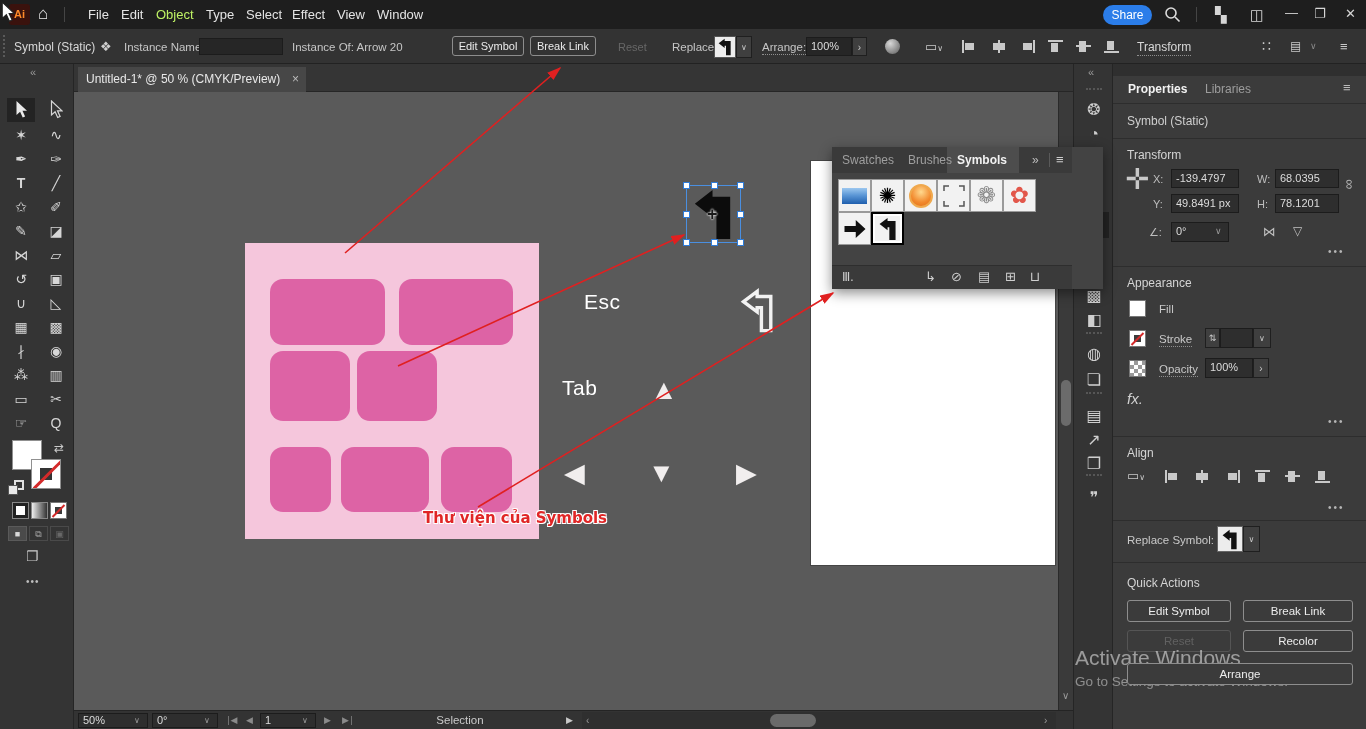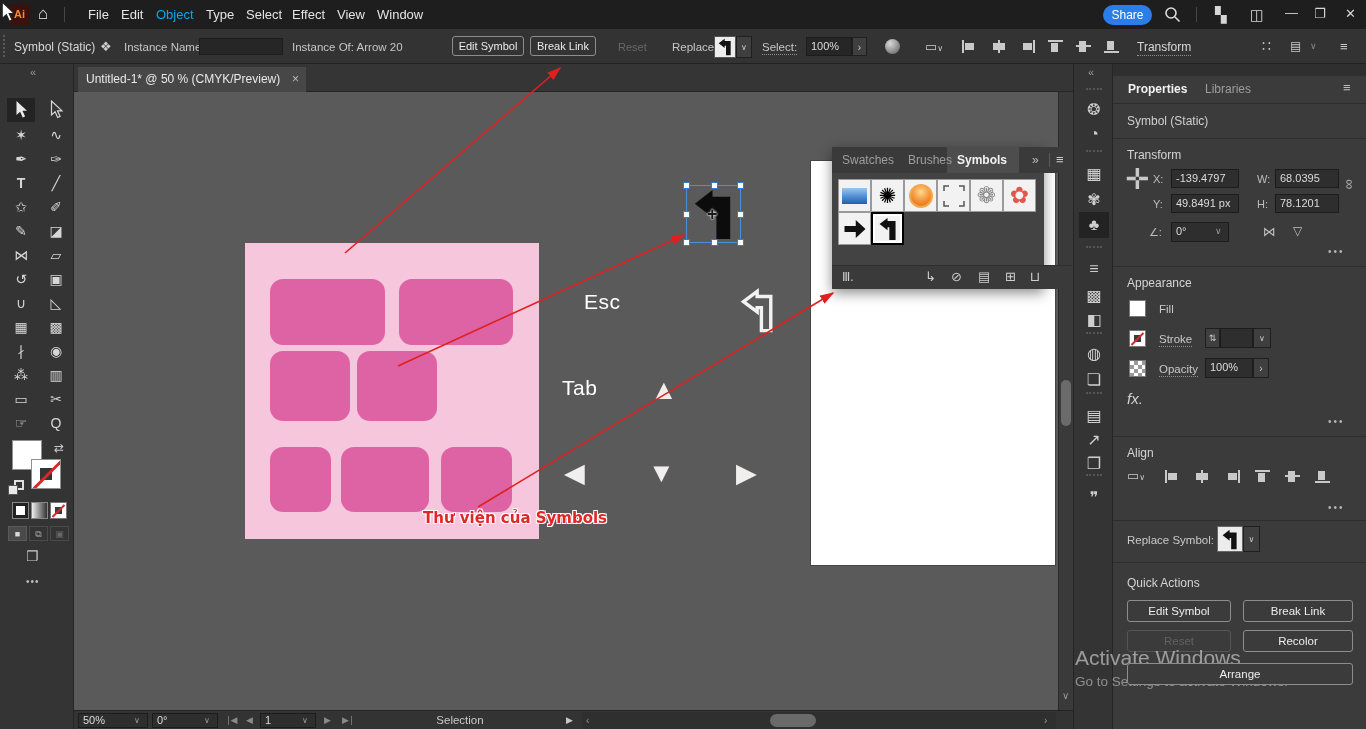--- a/index.html
+++ b/index.html
@@ -52,21 +52,21 @@
 </style>
 </head>
 <body>
 
 <div class="x" style="left:0;top:0;width:1366px;height:29px;background:#1e1e1e;">
   <div class="x" style="left:9px;top:4px;width:21px;height:21px;background:#3a120d;border-radius:3px;color:#ff8a2a;font-size:11px;font-weight:bold;text-align:center;line-height:21px;">Ai</div>
   <div class="t" style="left:38px;top:4px;color:#e8e8e8;font-size:17px;">⌂</div>
   <div class="x" style="left:64px;top:7px;width:1px;height:15px;background:#454545;"></div>
   <div class="t" style="left:88px;top:7px;color:#e4e4e4;font-size:13px;">File</div>
   <div class="t" style="left:121px;top:7px;color:#e4e4e4;font-size:13px;">Edit</div>
-  <div class="t" style="left:156px;top:7px;color:#0ea5e9;font-size:13px;">Object</div>
+  <div class="t" style="left:156px;top:7px;color:#bef264;font-size:13px;">Object</div>
   <div class="t" style="left:206px;top:7px;color:#e4e4e4;font-size:13px;">Type</div>
   <div class="t" style="left:246px;top:7px;color:#e4e4e4;font-size:13px;">Select</div>
   <div class="t" style="left:292px;top:7px;color:#e4e4e4;font-size:13px;">Effect</div>
   <div class="t" style="left:337px;top:7px;color:#e4e4e4;font-size:13px;">View</div>
   <div class="t" style="left:377px;top:7px;color:#e4e4e4;font-size:13px;">Window</div>
   <div class="t" style="left:436px;top:7px;color:#e4e4e4;font-size:13px;margin-top:28px;">Help</div>
   <div class="x" style="left:1103px;top:5px;width:49px;height:20px;background:#2b7de9;border-radius:10px;color:#fff;font-size:12px;text-align:center;line-height:20px;">Share</div>
   <svg class="x" style="left:1164px;top:6px;" width="17" height="17" viewBox="0 0 17 17">
       <circle cx="7" cy="7" r="5" fill="none" stroke="#dcdcdc" stroke-width="1.6"></circle>
       <line x1="11" y1="11" x2="15.5" y2="15.5" stroke="#dcdcdc" stroke-width="1.6"></line>
@@ -89,21 +89,21 @@
   <div class="btn" style="left:452px;top:7px;width:72px;height:20px;line-height:18px;">Edit Symbol</div>
   <div class="btn" style="left:530px;top:7px;width:66px;height:20px;line-height:18px;">Break Link</div>
   <div class="t" style="left:618px;top:12px;color:#676767;font-size:11px;">Reset</div>
   <div class="t lbl" style="left:672px;top:12px;">Replace:</div>
   <div class="x" style="left:714px;top:7px;width:22px;height:22px;background:#ededed;border:1px solid #555;display:flex;align-items:center;justify-content:center;">
     <svg width="14" height="18" viewBox="0 0 38 54">
         <path d="M0,16 L18,2 L18,9 L36,9 L36,52 L22,52 L22,23 L18,23 L18,30 Z" fill="#111"></path>
       </svg>
   </div>
   <div class="chevbox" style="left:736px;top:7px;width:16px;height:22px;line-height:22px;">∨</div>
-  <div class="t lbl dotted-u" style="left:762px;top:12px;">Select:</div>
+  <div class="t lbl dotted-u" style="left:762px;top:12px;">Arrange:</div>
   <div class="fld" style="left:806px;top:8px;width:46px;height:19px;">100%</div>
   <div class="chevbox" style="left:852px;top:8px;width:15px;height:19px;line-height:19px;font-size:10px;">›</div>
   <div class="x" style="left:885px;top:10px;width:15px;height:15px;border-radius:50%;background:radial-gradient(circle at 35% 30%,#d8d8d8,#5a5a5a);"></div>
   <div class="t" style="left:925px;top:10px;color:#c9c9c9;font-size:13px;">▭<span style="font-size:8px;">∨</span></div>
   <div class="alico al-l" style="left:962px;top:11px;">
       <i class="b"></i>
       <i class="r"></i>
     </div>
   <div class="alico al-c" style="left:992px;top:11px;">
       <i class="r"></i>
@@ -376,21 +376,21 @@
   <div class="pdiv" style="top:498px;"></div>
 
   <div class="t" style="left:14px;top:512px;color:#d4d4d4;font-size:12px;">Quick Actions</div>
   <div class="qbtn" style="left:14px;top:536px;width:104px;height:22px;">Edit Symbol</div>
   <div class="qbtn" style="left:130px;top:536px;width:110px;height:22px;">Break Link</div>
   <div class="qbtn dis" style="left:14px;top:566px;width:104px;height:22px;">Reset</div>
   <div class="qbtn" style="left:130px;top:566px;width:110px;height:22px;">Recolor</div>
   <div class="qbtn" style="left:14px;top:599px;width:226px;height:22px;z-index:10;background:#3b3b3b;">Arrange</div>
 </div>
 
-<div class="x" style="left:832px;top:147px;width:212px;height:142px;background:#434343;z-index:30;box-shadow:0 4px 12px rgba(0,0,0,.45);">
+<div class="x" style="left:832px;top:147px;width:271px;height:142px;background:#434343;z-index:30;box-shadow:0 4px 12px rgba(0,0,0,.45);">
   <div class="x" style="left:0;top:0;width:240px;height:26px;background:#3a3a3a;">
     <div class="x" style="left:115px;top:0;width:72px;height:26px;background:#4d4d4d;"></div>
     <div class="t" style="left:10px;top:6px;color:#9f9f9f;font-size:12px;">Swatches</div>
     <div class="t" style="left:76px;top:6px;color:#9f9f9f;font-size:12px;">Brushes</div>
     <div class="t" style="left:125px;top:6px;color:#f2f2f2;font-size:12px;font-weight:bold;">Symbols</div>
     <div class="t" style="left:200px;top:6px;color:#bdbdbd;font-size:12px;">»</div>
     <div class="x" style="left:217px;top:6px;width:1px;height:14px;background:#5a5a5a;"></div>
     <div class="t" style="left:224px;top:5px;color:#cdcdcd;font-size:13px;">≡</div>
   </div>
 

